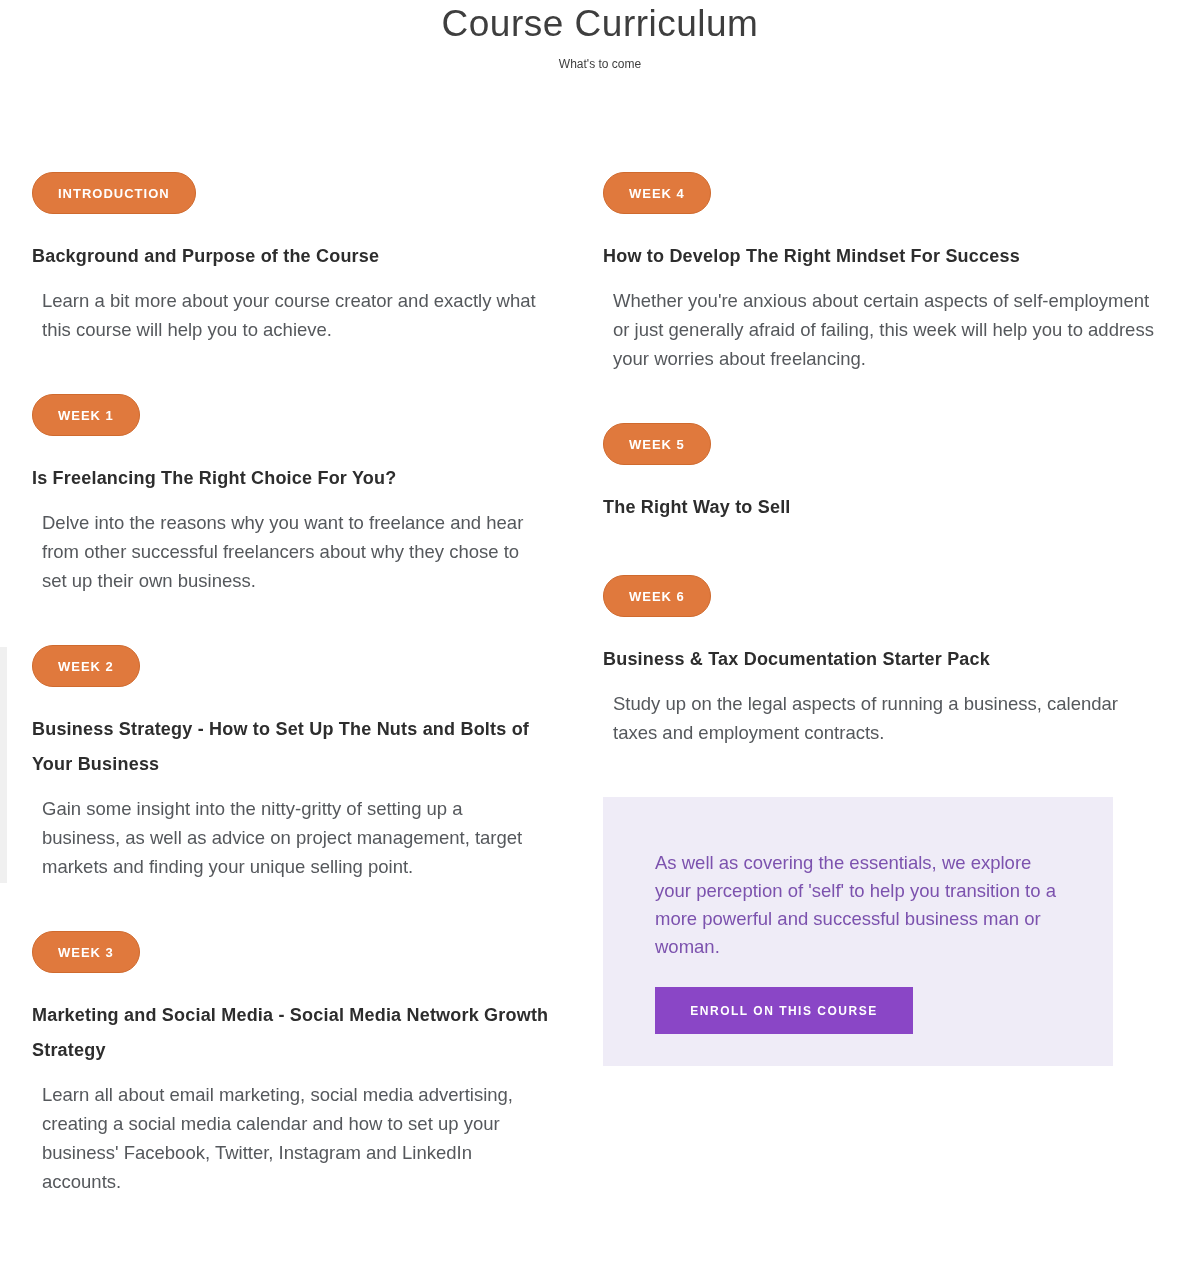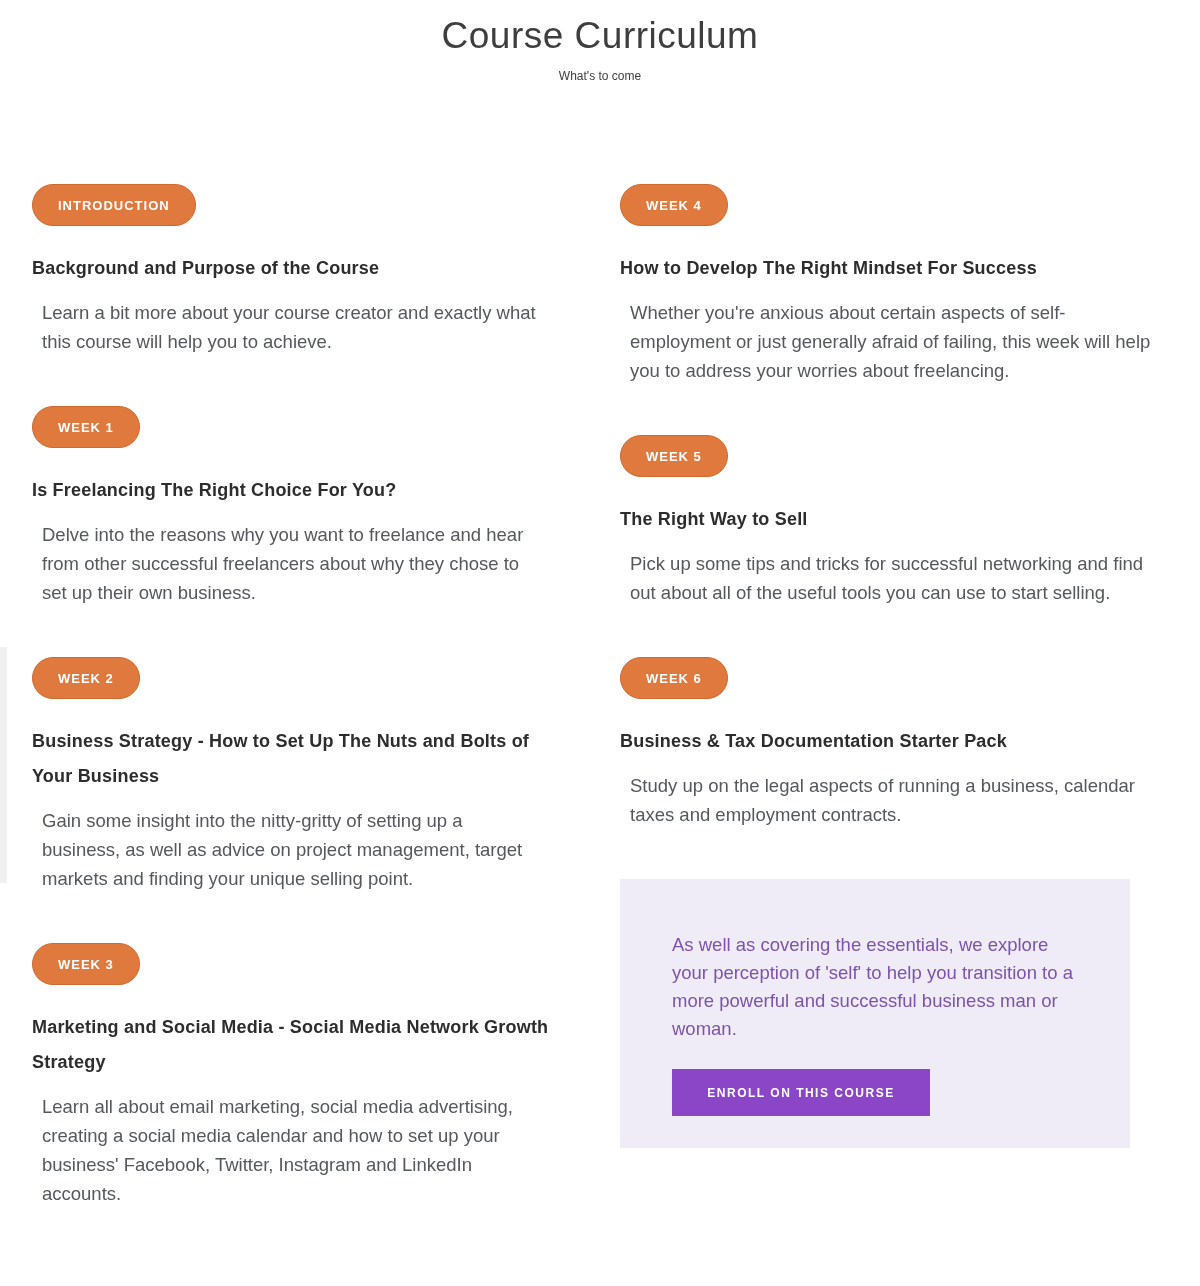--- a/index.html
+++ b/index.html
@@ -6,35 +6,35 @@
   html, body { margin: 0; padding: 0; background: #ffffff; }
   body {
     width: 1200px; height: 1286px;
     font-family: "Liberation Sans", sans-serif;
     position: relative;
     overflow: hidden;
   }
   .page { position: relative; width: 1200px; height: 1286px; }
 
   
-  .header { text-align: center; padding-top: 12px; }
+  .header { text-align: center; }
   .title {
     font-size: 37px; font-weight: 400; color: var(--title-color);
     letter-spacing: 0.5px; margin: 0; line-height: 1.3;
   }
   .subtitle {
     font-size: 12px; color: var(--title-color);
     margin: 9px 0 0 0; font-weight: 400;
   }
 
   
   .columns {
     display: grid;
     grid-template-columns: 520px 1fr;
-    column-gap: 68px;
+    column-gap: 51px;
     padding: 0 32px;
     margin-top: 101px;
   }
 
   
   .section { margin-bottom: 50px; }
   .badge {
     display: inline-block;
     background: var(--badge-bg);
     border: 1px solid var(--badge-border);
@@ -130,21 +130,20 @@
 
     <div class="column column-right">
       <div class="section">
         <span class="badge">WEEK 4</span>
         <h3 class="section-title">How to Develop The Right Mindset For Success</h3>
         <p class="section-desc">Whether you're anxious about certain aspects of self-employment or just generally afraid of failing, this week will help you to address your worries about freelancing.</p>
       </div>
       <div class="section">
         <span class="badge">WEEK 5</span>
         <h3 class="section-title">The Right Way to Sell</h3>
-        <p class="section-desc">Pick up some tips and tricks for successful networking and find out about all of the useful tools you can use to start selling.</p>
       </div>
       <div class="section">
         <span class="badge">WEEK 6</span>
         <h3 class="section-title">Business &amp; Tax Documentation Starter Pack</h3>
         <p class="section-desc">Study up on the legal aspects of running a business, calendar taxes and employment contracts.</p>
       </div>
 
       <div class="cta">
         <p class="cta-text">As well as covering the essentials, we explore your perception of 'self' to help you transition to a more powerful and successful business man or woman.</p>
         <button class="cta-button">ENROLL ON THIS COURSE</button>

